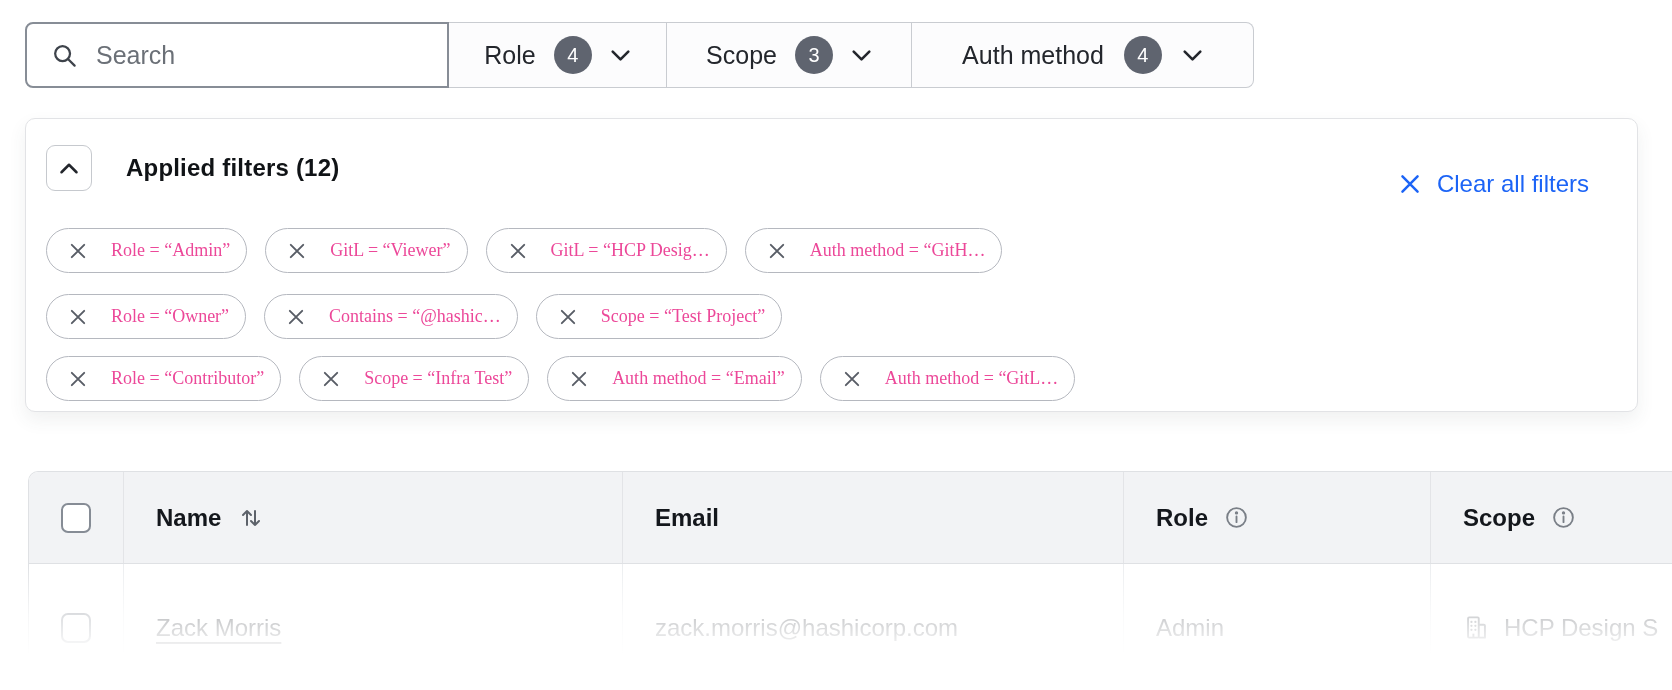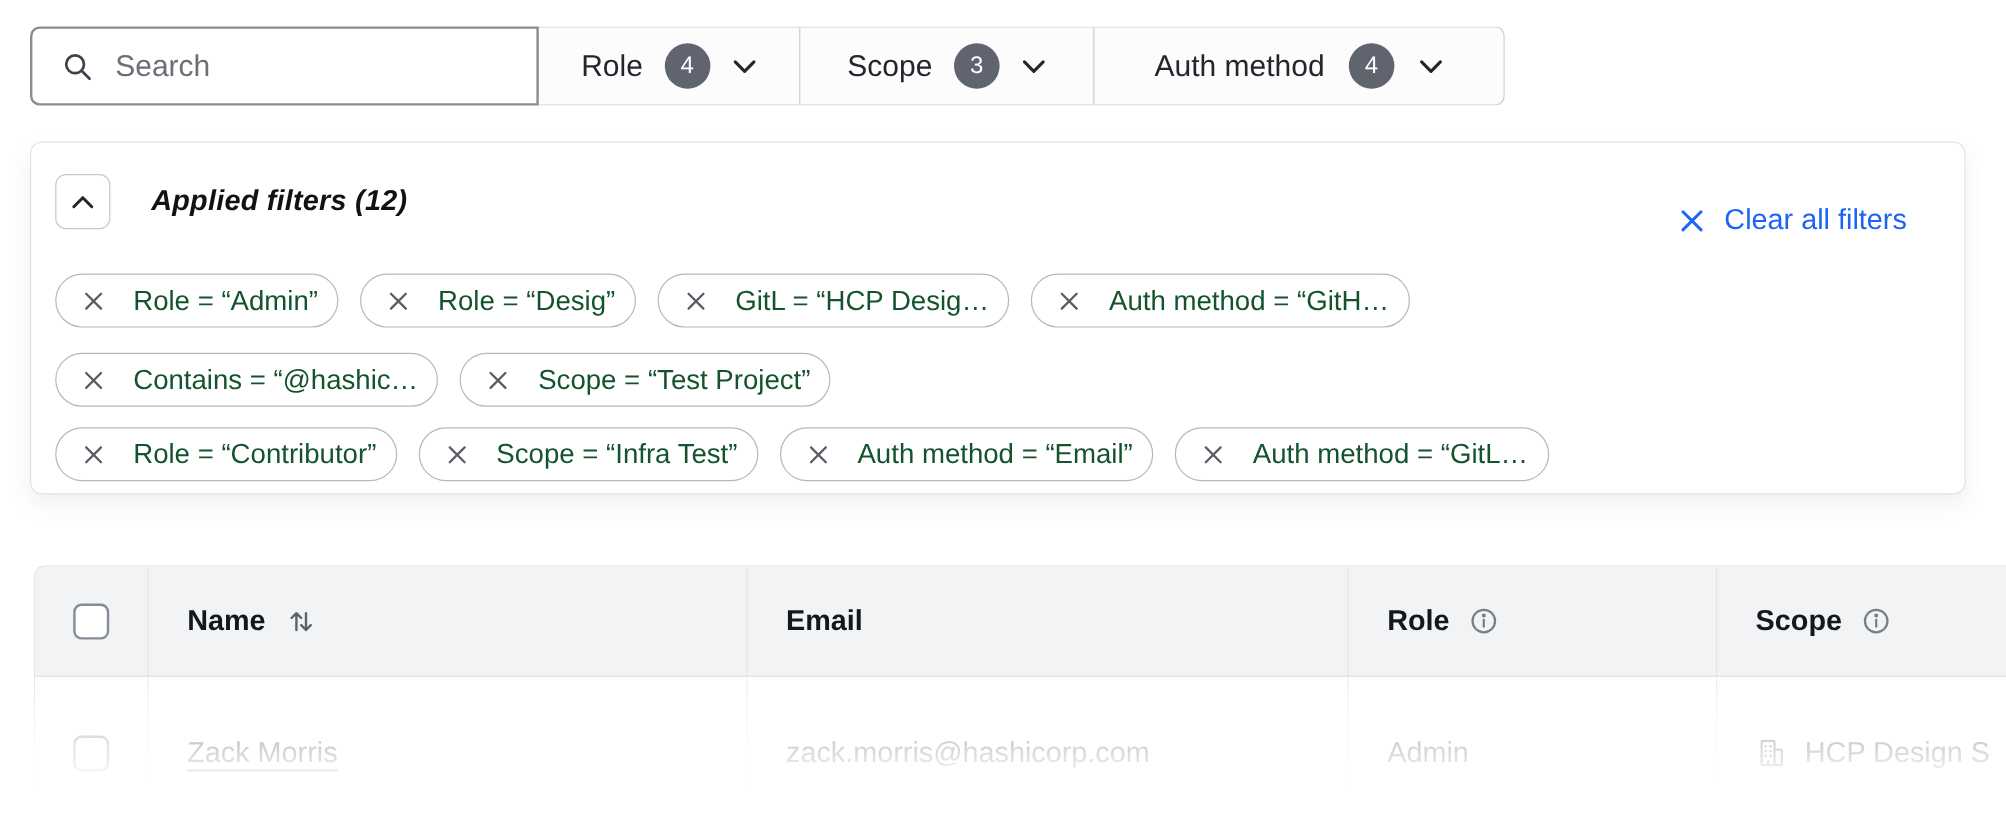--- a/index.html
+++ b/index.html
@@ -43,33 +43,33 @@
   .panel {
     position:absolute; left:25px; top:118px; width:1613px; height:294px;
     background:#fff; border:1.5px solid #e2e3e6; border-radius:10px;
     box-shadow:0 8px 18px rgba(70,74,82,0.08);
   }
   .panel-head { position:absolute; left:20px; top:26px; right:48px; height:46px; display:flex; align-items:center; }
   .collapse-btn {
     width:46px; height:46px; border:1.5px solid #c6c9ce; border-radius:9px;
     background:#fff; display:flex; align-items:center; justify-content:center; cursor:pointer;
   }
-  .panel-title { font-size:24px; font-weight:700; color:#101316; margin-left:34px; letter-spacing:0.2px;font-style:italic; }
+  .panel-title { font-size:24px; font-weight:700; color:#101316; margin-left:34px; letter-spacing:0.2px; }
   .clear-link {
     margin-left:auto; display:flex; align-items:center; gap:16px;
     color:#1c64f6; font-size:24px; text-decoration:none; cursor:pointer;margin-top:32px;
   }
   .pill-row { position:absolute; left:20px; display:flex; gap:18px; }
   .pill-row.r0 { top:109px; } .pill-row.r1 { top:175px; } .pill-row.r2 { top:237px; }
   .pill {
     height:45px; border:1.5px solid #b5b8bf; border-radius:999px; background:#fff;
     display:flex; align-items:center; gap:24px; padding:0 16px 0 22px;
   }
   .pill-x { border:none; background:none; cursor:pointer; display:flex; align-items:center; padding:0; }
-  .pill-label { font-size:23px; color:#14532d; white-space:nowrap; }
+  .pill-label { font-size:18px; color:#ec4899; white-space:nowrap;font-family:Liberation Serif, serif; }
 
   
   .table {
     position:absolute; left:28px; top:471px; width:1700px; height:219px;
     border:1.5px solid #dfe1e4; border-bottom:none; border-radius:10px 10px 0 0;
     overflow:hidden; background:#fff;
   }
   .thead {
     display:grid; grid-template-columns:94px 499px 501px 307px 1fr;
     height:92px; background:#f2f3f5; border-bottom:1.5px solid #dfe1e4;
@@ -160,41 +160,49 @@
           </svg>
         </button>
       <span class="pill-label">Role = “Admin”</span>
     </span>
     <span class="pill">
       <button class="pill-x">
           <svg width="18" height="18" viewBox="0 0 16 16" fill="none" stroke="#585d66" stroke-width="1.7" stroke-linecap="round">
             <path d="M2.5 2.5l11 11M13.5 2.5l-11 11"></path>
           </svg>
         </button>
-      <span class="pill-label">Role = “Desig”</span>
+      <span class="pill-label">GitL = “Viewer”</span>
     </span>
     <span class="pill">
       <button class="pill-x">
           <svg width="18" height="18" viewBox="0 0 16 16" fill="none" stroke="#585d66" stroke-width="1.7" stroke-linecap="round">
             <path d="M2.5 2.5l11 11M13.5 2.5l-11 11"></path>
           </svg>
         </button>
       <span class="pill-label">GitL = “HCP Desig…</span>
     </span>
     <span class="pill">
       <button class="pill-x">
           <svg width="18" height="18" viewBox="0 0 16 16" fill="none" stroke="#585d66" stroke-width="1.7" stroke-linecap="round">
             <path d="M2.5 2.5l11 11M13.5 2.5l-11 11"></path>
           </svg>
         </button>
       <span class="pill-label">Auth method = “GitH…</span>
     </span>
   </div>
 
   <div class="pill-row r1">
+    <span class="pill">
+      <button class="pill-x">
+          <svg width="18" height="18" viewBox="0 0 16 16" fill="none" stroke="#585d66" stroke-width="1.7" stroke-linecap="round">
+            <path d="M2.5 2.5l11 11M13.5 2.5l-11 11"></path>
+          </svg>
+        </button>
+      <span class="pill-label">Role = “Owner”</span>
+    </span>
     <span class="pill">
       <button class="pill-x">
           <svg width="18" height="18" viewBox="0 0 16 16" fill="none" stroke="#585d66" stroke-width="1.7" stroke-linecap="round">
             <path d="M2.5 2.5l11 11M13.5 2.5l-11 11"></path>
           </svg>
         </button>
       <span class="pill-label">Contains = “@hashic…</span>
     </span>
     <span class="pill">
       <button class="pill-x">

